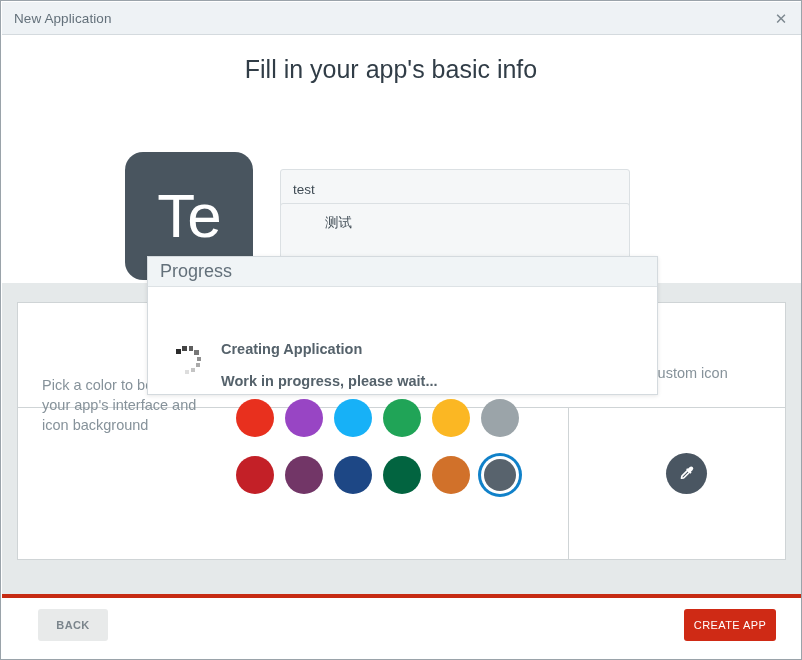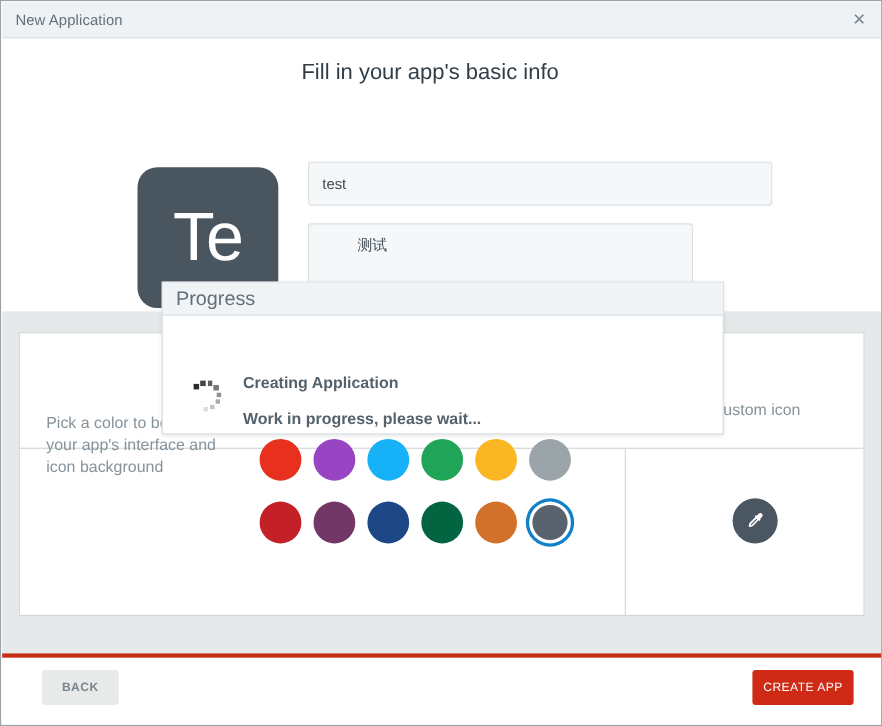--- a/index.html
+++ b/index.html
@@ -42,21 +42,21 @@
 
   
   #upper-panel {
     position: absolute; left: 1px; top: 34px;
     width: 800px; height: 248px;
     background: #ffffff;
   }
   #page-heading {
     position: absolute; left: 0; top: 20px; width: 778px;
     text-align: center;
-    font-size: 20px; font-weight: normal;
+    font-size: 25px; font-weight: normal;
     color: #313d47;
   }
 
   
   #app-icon-preview {
     position: absolute; left: 123px; top: 117px;
     width: 128px; height: 128px;
     border-radius: 18px;
     display: flex; align-items: center; justify-content: center;
   }
@@ -73,21 +73,21 @@
     position: absolute;
     background: #f5f7f8;
     border: 1px solid #dbe0e3;
     border-radius: 3px;
     font-family: "Liberation Sans", sans-serif;
     font-size: 13.5px;
     color: #3f4b54;
     padding: 10px 12px;
   }
   #app-name-field {
-    left: 278px; top: 112px; width: 422px; height: 40px;
+    left: 278px; top: 134px; width: 350px; height: 40px;
   }
   #app-desc-field {
     left: 278px; top: 168px; width: 350px; height: 74px;
     resize: none;
     padding-left: 44px;
   }
 
   
   #grey-band {
     position: absolute; left: 1px; top: 282px;

